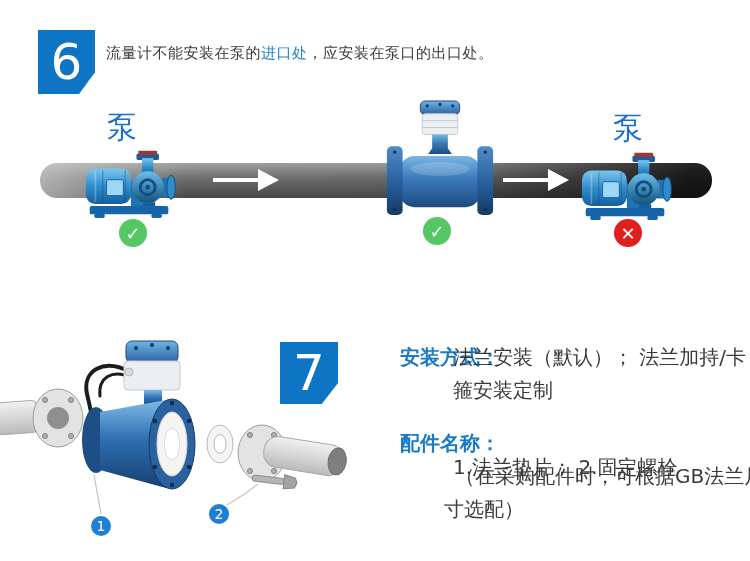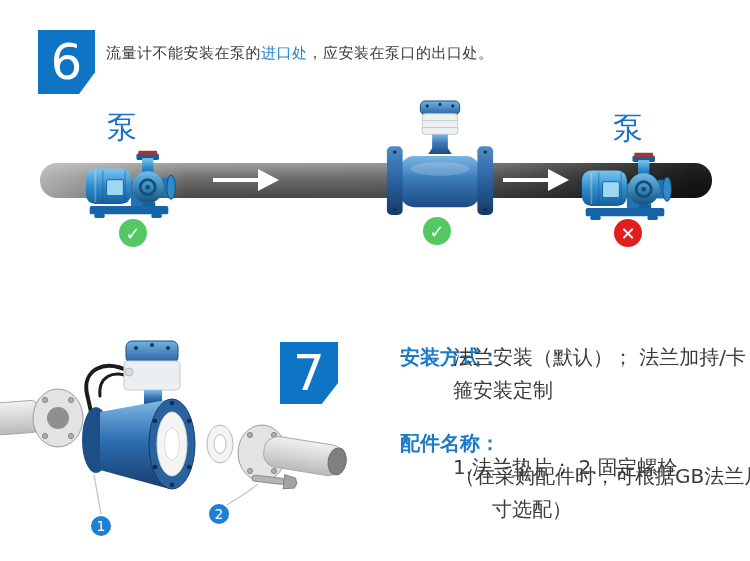--- a/index.html
+++ b/index.html
@@ -48,21 +48,21 @@
 
   
   .s7-label{position:absolute;color:#1a79c8;font-size:20px;font-weight:bold;white-space:nowrap;margin-left:40px;}
   .s7-text{position:absolute;color:#3a3a3a;font-size:20px;white-space:nowrap;}
   .lbl-install{left:360px;top:344px;}
   .install-l1{left:453px;top:344px;}
   .install-l2{left:453px;top:377px;}
   .lbl-parts{left:360px;top:430px;}
   .parts-l1{left:453px;top:454px;}
   .parts-l2{left:455px;top:463px;}
-  .parts-l3{left:492px;top:496px;}
+  .parts-l3{left:444px;top:496px;}
 
   
   .exploded-svg{position:absolute;left:0px;top:338px;width:352px;height:210px;}
   .callout{position:absolute;width:20px;height:20px;border-radius:50%;background:#1f7fd4;
            color:#ffffff;font-size:14px;line-height:20px;text-align:center;}
   .callout1{left:91px;top:516px;}
   .callout2{left:209px;top:504px;}
 </style>
 </head>
 <body>

